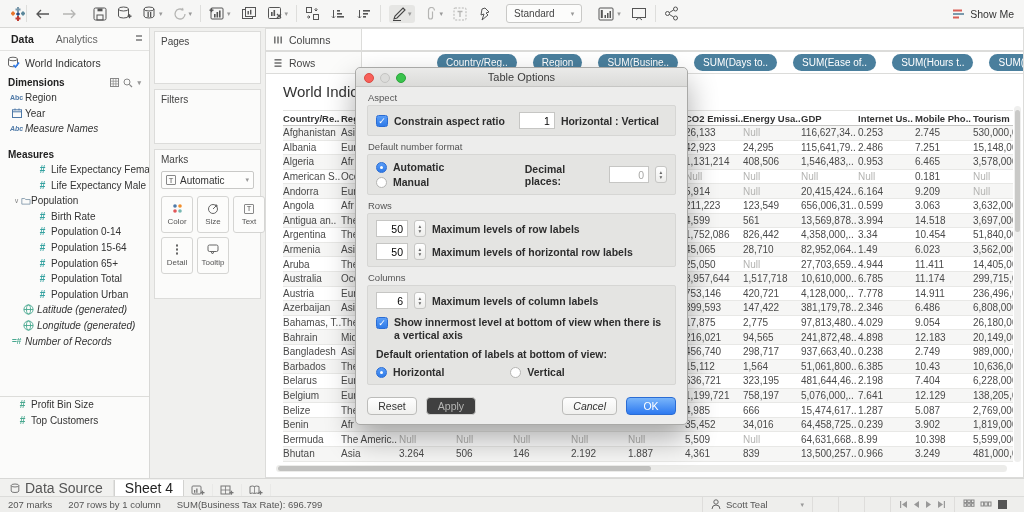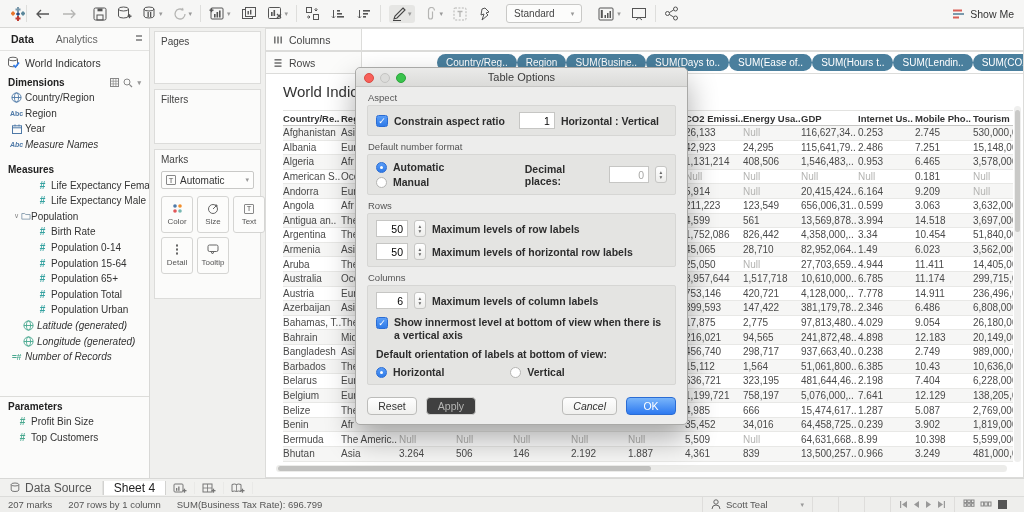--- a/index.html
+++ b/index.html
@@ -40,21 +40,21 @@
   .card.marks{height:150px;}
   .marks-dd{border:1px solid #c9c9c7;background:#fdfdfc;height:18px;display:flex;align-items:center;gap:4px;margin-top:6px;padding:0 4px;border-radius:2px;font-size:10px;color:#333;}
   .tbox{border:1px solid #888;font-size:7.5px;width:10px;height:10px;display:flex;align-items:center;justify-content:center;color:#555;border-radius:1px;flex:none;}
   .mark-btns{display:grid;grid-template-columns:repeat(3,32px);gap:4px;margin-top:7px;}
   .mbtn{height:37px;border:1px solid #d5d5d3;border-radius:3px;background:#fcfcfb;display:flex;flex-direction:column;align-items:center;justify-content:center;font-size:8px;color:#555;gap:3px;}
   
   .main{position:absolute;top:28px;left:265px;right:0;bottom:34px;}
   .shelf{display:flex;height:23px;}
   .shelf-label{width:97px;background:#fbfbfa;border:1px solid #dcdcda;display:flex;align-items:center;gap:6px;padding:0 7px;font-size:10.5px;color:#444;}
   .shelf-area{flex:1;background:#fff;border:1px solid #dcdcda;border-left:none;position:relative;overflow:hidden;}
-  .pills{position:absolute;left:75px;top:2px;right:0;display:flex;gap:0;overflow:hidden;white-space:nowrap;}
+  .pills{position:absolute;left:75px;top:2px;right:0;display:flex;gap:16px;overflow:hidden;white-space:nowrap;}
   .pill{height:17px;line-height:17px;background:#4a7f9d;color:#fff;font-size:10px;border-radius:9px;padding:0 9px;flex:none;}
   .sheet{position:absolute;top:46px;left:0;right:0;bottom:0;background:#fff;border:1px solid #dcdcda;border-top:none;overflow:hidden;}
   .sheet-title{position:absolute;left:17px;top:9px;font-size:15px;color:#333;}
   .tbl{position:absolute;left:17px;top:36px;width:730px;overflow:hidden;}
   .trow{display:grid;grid-template-columns:58px 58px 57px 57px 58px 57px 57px 58px 58px 57px 57px 58px 76px;height:14.6px;align-items:center;border-bottom:1px solid #e8e8e6;font-size:10px;color:#4a4a4a;}
   .trow.head{font-weight:bold;color:#333;border-bottom:1px solid #c6c6c4;border-top:1px solid #e2e2e0;height:16px;font-size:9.5px;}
   .trow.band{background:#f6f6f5;}
   .tcell{overflow:hidden;white-space:nowrap;padding-right:6px;}
   .tcell.nul{color:#b3b3b1;}
   .hscroll{position:absolute;left:10px;right:16px;bottom:5px;height:7px;background:#ececea;border-radius:4px;}
@@ -78,21 +78,21 @@
   .radio.sel::after{content:"";position:absolute;left:3px;top:3px;width:3px;height:3px;background:#fff;border-radius:50%;}
   .numin{height:17px;border:1px solid #c6c6c4;background:#fff;font-size:10.5px;text-align:right;padding:0 4px;font-family:"Liberation Sans",sans-serif;}
   .numin.dim{color:#a8a8a6;}
   .stepper{width:12px;height:17px;border:1px solid #c6c6c4;border-radius:3px;background:linear-gradient(#fff,#ededeb);display:flex;flex-direction:column;align-items:center;justify-content:center;font-size:5.5px;color:#666;line-height:4.5px;flex:none;}
   .blbl{font-weight:bold;color:#2d2d2d;}
   .dlg-btns{display:flex;align-items:center;gap:9px;margin:12px 11px 0;}
   .dlg-btn{height:18px;min-width:50px;border:1px solid #bcbcba;border-radius:4px;background:linear-gradient(#fefefe,#f0f0ee);font-size:10.5px;color:#333;display:inline-flex;align-items:center;justify-content:center;padding:0 10px;}
   .dlg-btn.primary{background:linear-gradient(#79b5fa,#2d79f0);border-color:#2a6cd4;color:#fff;}
   .dlg-btn.disabled{color:#b5b5b3;background:#404040;border-color:#d2d2d0;}
   
-  .sheettabs{position:absolute;left:0;right:0;bottom:16px;height:18px;background:#f1f1ef;border-top:1px solid #d8d8d6;display:flex;align-items:center;font-size:12px;color:#555;}
+  .sheettabs{position:absolute;left:0;right:0;bottom:16px;height:18px;background:#f1f1ef;border-top:1px solid #d8d8d6;display:flex;align-items:flex-end;font-size:14px;color:#555;}
   .stab{display:flex;align-items:center;gap:5px;padding:0 10px;border-right:1px solid #e2e2e0;}
   .stab.active{background:#fff;border-right:1px solid #d2d2d0;border-left:1px solid #d2d2d0;color:#222;}
   .stab-ic{display:flex;align-items:center;padding:0 7px;border-right:1px solid #e9e9e7;}
   .statusbar{position:absolute;left:0;right:0;bottom:0;height:16px;background:#eeeeec;border-top:1px solid #dcdcda;display:flex;align-items:center;font-size:9.5px;color:#555;padding:0 8px;}
   .sb-item{margin-right:16px;white-space:nowrap;}
   .sb-right{margin-left:auto;display:flex;align-items:center;height:100%;}
   .sb-cell{display:flex;align-items:center;gap:5px;padding:0 8px;border-left:1px solid #dedddb;height:100%;}
   .vdots{display:flex;flex-direction:column;gap:1.5px;align-items:center;}
   .vdots i{width:2.5px;height:2.5px;border-radius:50%;border:1px solid #666;display:block;}
 </style>
@@ -329,30 +329,20 @@
               <circle cx="4" cy="4" r="3" fill="none" stroke="#888"></circle>
               <path d="M6.3 6.3 L9 9" stroke="#888" stroke-width="1.2"></path>
             </svg>
           </span>
         <span class="caret">▾</span>
       </span>
     </div>
     <div id="dim-list">
         <div class="field" style="padding-left: 8px;">
           <span class="fic">
-            <svg class="ic" width="11" height="11" viewBox="0 0 12 12">
-              <circle cx="6" cy="6" r="5" fill="none" stroke="#4e79a7"></circle>
-              <ellipse cx="6" cy="6" rx="2.2" ry="5" fill="none" stroke="#4e79a7"></ellipse>
-              <line x1="1" y1="6" x2="11" y2="6" stroke="#4e79a7"></line>
-            </svg>
-          </span>
-          <span>Country/Region</span>
-        </div>
-        <div class="field" style="padding-left: 8px;">
-          <span class="fic">
             <span class="ic-abc">Abc</span>
           </span>
           <span>Region</span>
         </div>
         <div class="field" style="padding-left: 8px;">
           <span class="fic">
             <svg class="ic" width="10" height="10" viewBox="0 0 10 10">
               <rect x="0.5" y="1.8" width="9" height="7.7" fill="none" stroke="#4e79a7"></rect>
               <line x1="0.5" y1="3.8" x2="9.5" y2="3.8" stroke="#4e79a7"></line>
               <line x1="3" y1="0.5" x2="3" y2="2.3" stroke="#4e79a7"></line>
@@ -450,23 +440,20 @@
           <span>Longitude (generated)</span>
         </div>
         <div class="field it" style="padding-left: 8px;">
           <span class="fic">
             <span class="ic-numrec">=#</span>
           </span>
           <span>Number of Records</span>
         </div>
       </div>
     <div class="params">
-      <div class="sec-head">
-        <span>Parameters</span>
-      </div>
       <div id="param-list">
           <div class="field" style="padding-left: 14px;">
             <span class="fic">
               <span class="ic-hash" style="color:#49a88f">#</span>
             </span>
             <span>Profit Bin Size</span>
           </div>
           <div class="field" style="padding-left: 14px;">
             <span class="fic">
               <span class="ic-hash" style="color:#49a88f">#</span>

